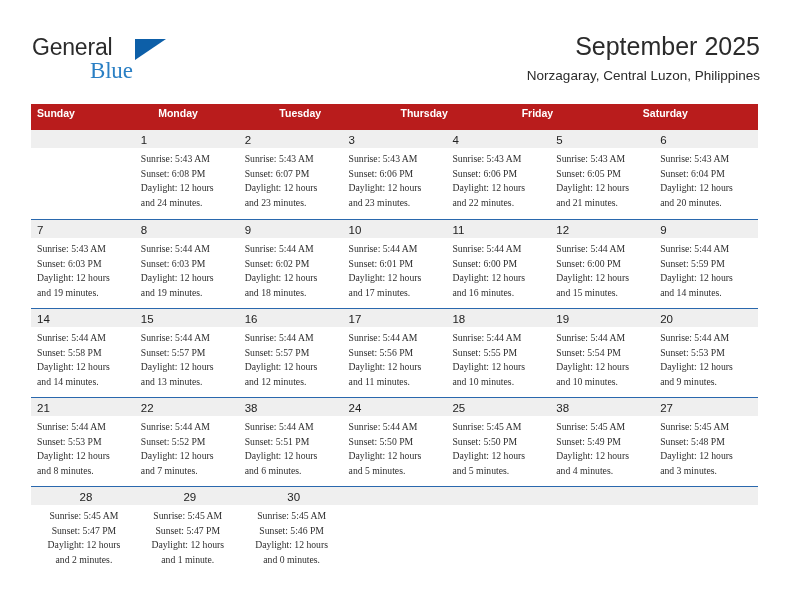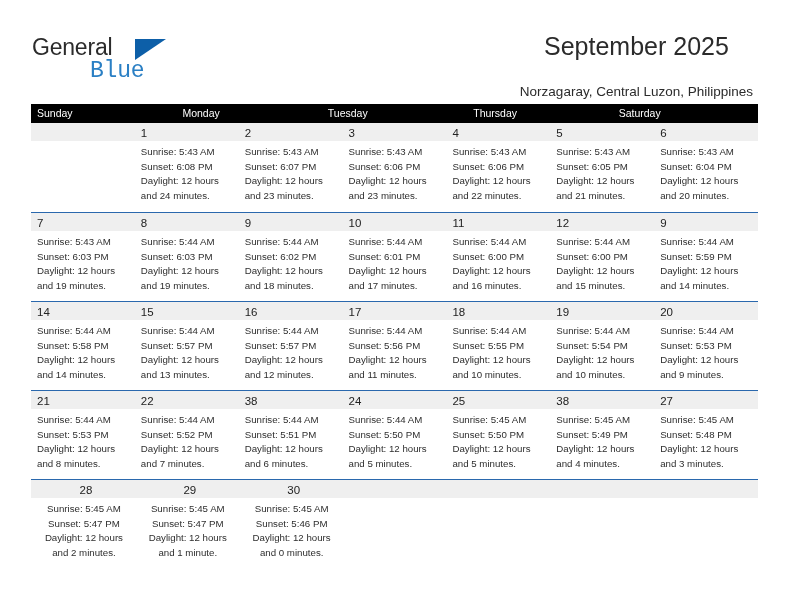--- a/index.html
+++ b/index.html
@@ -40,64 +40,65 @@
     letter-spacing: -0.2px;
     font-family: "Liberation Sans", sans-serif;
     text-align: right;
   }
   .logo-blue {
     position: absolute;
     left: 58px; top: 24px;
     font-size: 23px;
     color: #2a7fc4;
     letter-spacing: -0.2px;
-    font-family: Liberation Mono, monospace;
+    font-family: Liberation Serif, serif;
   }
   .logo-triangle {
     position: absolute;
     left: 103px;
     top: 5px;
     width: 0; height: 0;
     border-left: 31px solid #0d5fa8;
     border-bottom: 21px solid transparent;
   }
 
   .title-block {
     position: absolute;
-    right: 39px;
+    right: 32px;
     top: 30px;
-    text-align: center;
+    text-align: right;
   }
   .cal-title {
     font-size: 25px;
     font-weight: normal;
     color: #2b2b2b;
     line-height: 32px;
     white-space: nowrap;
   }
   .cal-subtitle {
     font-size: 13.5px;
     color: #2b2b2b;
     line-height: 20px;
-    margin-top: 20px;
+    margin-top: 4px;
     white-space: nowrap;
   }
 
   
   .calendar {
     position: absolute;
     left: 31px;
     top: 104px;
     width: 727px;
   }
   .weekday-row {
     display: flex;
     width: 100%;
-    background: #000000;
-    height: 19px;
+    background: #b91c1c;
+    height: 26px;
+    font-weight: bold;
   }
   .weekday {
     flex: 1 1 0;
     color: #ffffff;
     font-size: 10.5px;
     line-height: 19px;
     padding-left: 6px;
     white-space: nowrap;
     overflow: hidden;
   }
@@ -122,20 +123,21 @@
     background: #efefef;
     padding-left: 6px;
   }
   .day-num {
     font-size: 11.5px;
     color: #222222;
     line-height: 18px;
   }
   .day-lines {
     padding: 4px 4px 0 6px;
+    font-family: Liberation Serif, serif;
   }
   .day-line {
     font-size: 9.7px;
     line-height: 14.6px;
     color: #2e2e2e;
     white-space: nowrap;
   }
 </style>
 </head>
 <body>
@@ -156,20 +158,21 @@
     </div>
 
   </div>
 
   <div class="calendar">
     <div class="weekday-row" id="weekday-row">
         <div class="weekday">Sunday</div>
         <div class="weekday">Monday</div>
         <div class="weekday">Tuesday</div>
         <div class="weekday">Thursday</div>
+        <div class="weekday">Friday</div>
         <div class="weekday">Saturday</div>
       </div>
     <div id="weeks-container">
         <div class="week-row">
           <div class="day-cell">
             <div class="day-num-band"><span class="day-num"></span></div>
             <div class="day-lines"></div>
           </div>
           <div class="day-cell">
             <div class="day-num-band"><span class="day-num">1</span></div>

